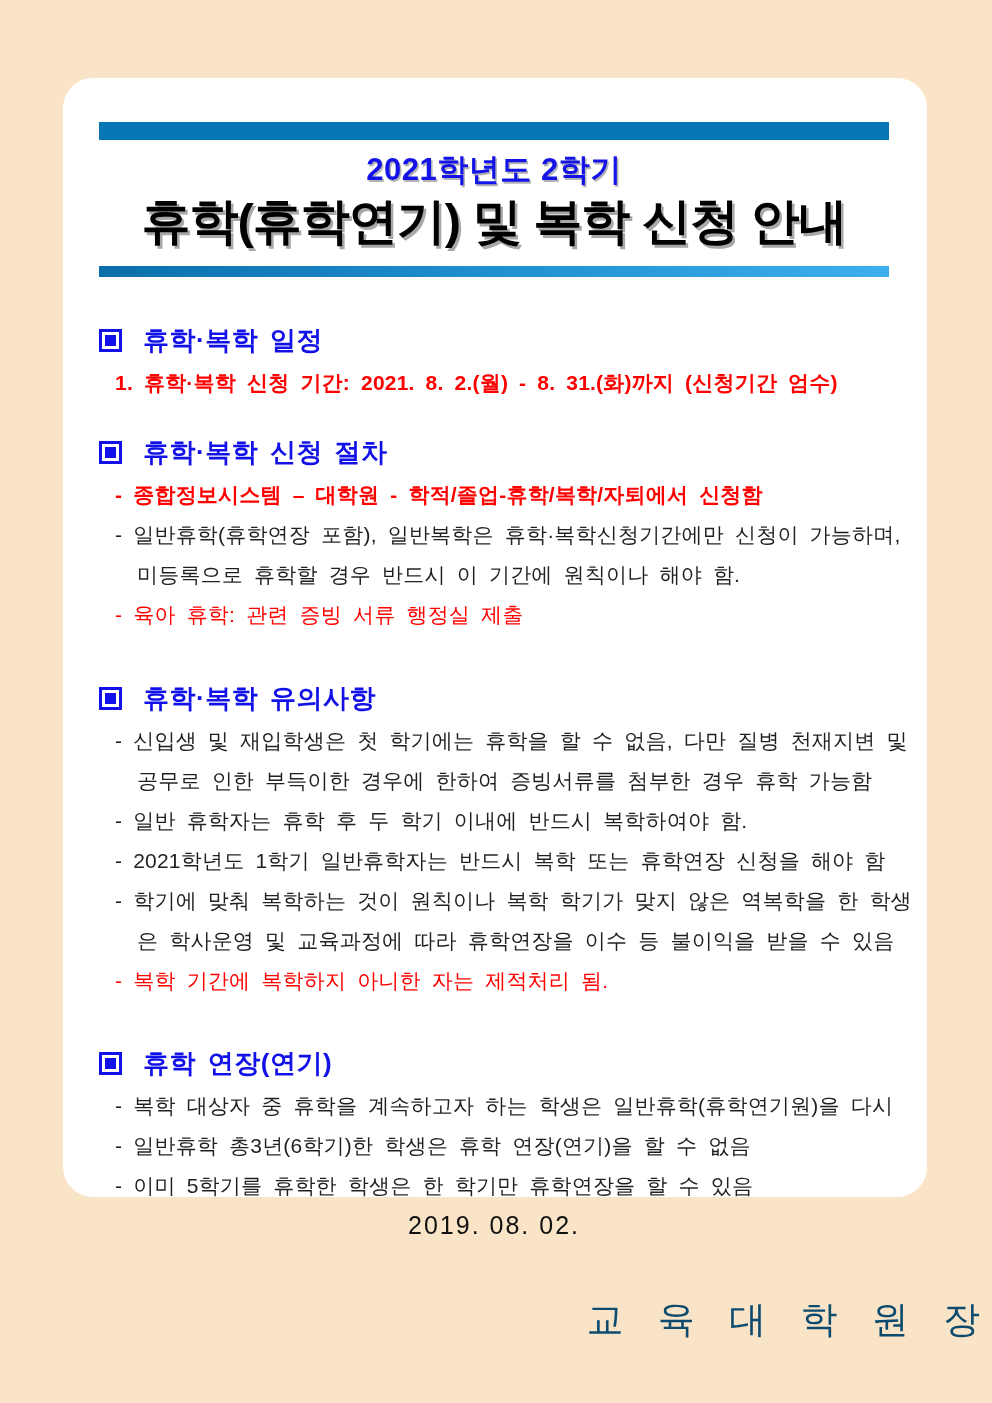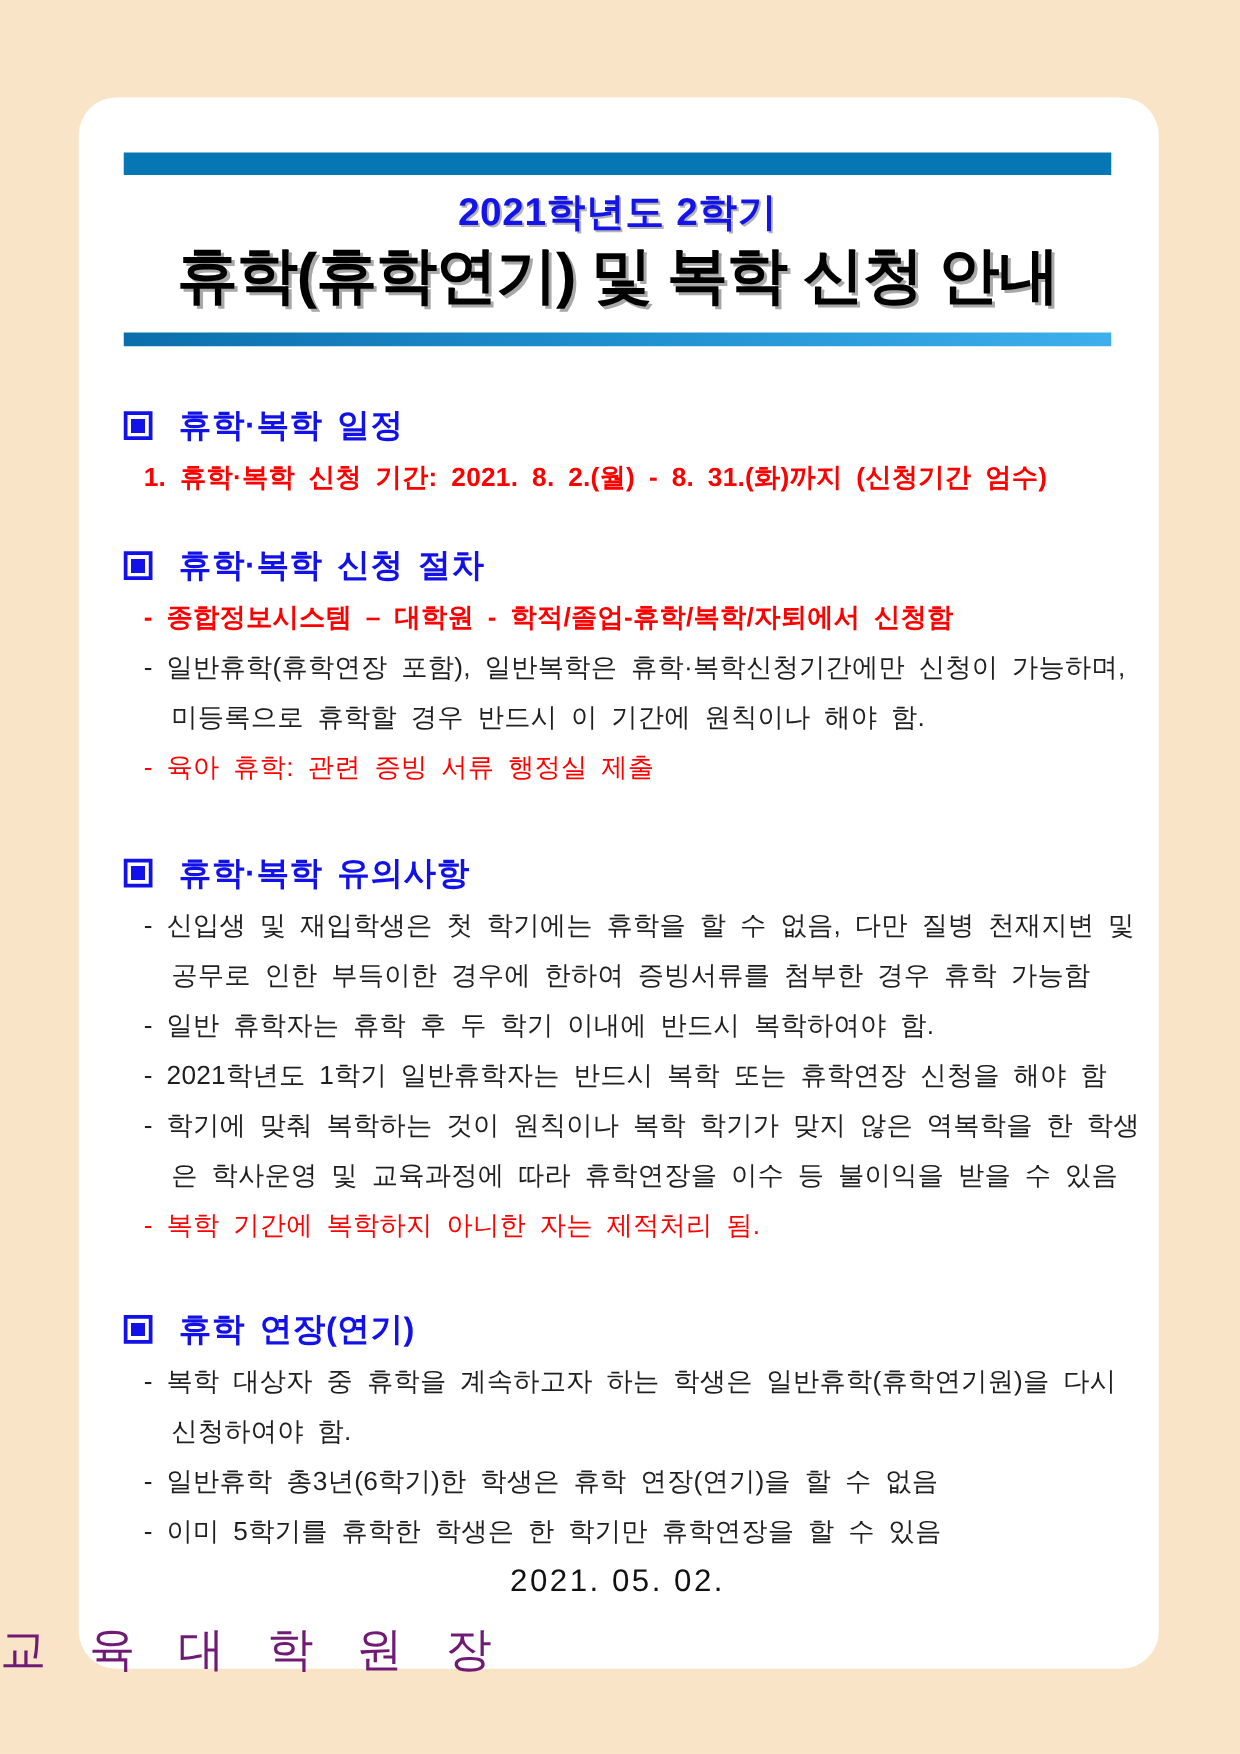--- a/index.html
+++ b/index.html
@@ -12,21 +12,21 @@
     height: 1403px;
     background: #FAE4C8;
     overflow: hidden;
   }
 
   .card {
     position: absolute;
     left: 63px;
     top: 78px;
     width: 864px;
-    height: 1257px;
+    height: 1119px;
     background: #FFFFFF;
     border-radius: 30px;
     padding: 0 38px 0 36px;
   }
 
   .top-bar {
     margin-top: 44px;
     height: 18px;
     background: #0676B4;
   }
@@ -114,24 +114,24 @@
     color: #111111;
     letter-spacing: 2px;
     line-height: 30px;
   }
 
   .signature {
     position: absolute;
     left: 0;
     top: 1298px;
     width: 100%;
-    text-align: left;
+    text-align: right;
     font-size: 37px;
     font-weight: 500;
-    color: #701a75;
+    color: #0c4a6e;
     letter-spacing: 12px;
     line-height: 44px;
     z-index: 2;
   }
 </style>
 </head>
 <body>
 
 <div class="page">
   <div class="card">
@@ -176,22 +176,21 @@
       <div class="line cont">은 학사운영 및 교육과정에 따라 휴학연장을 이수 등 불이익을 받을 수 있음</div>
       <div class="line red">- 복학 기간에 복학하지 아니한 자는 제적처리 됨.</div>
     </section>
 
     <section class="sec">
       <div class="sec-header">
         <span class="bullet"></span>
         <span class="sec-title">휴학 연장(연기)</span>
       </div>
       <div class="line">- 복학 대상자 중 휴학을 계속하고자 하는 학생은 일반휴학(휴학연기원)을 다시</div>
-      <div class="line cont">신청하여야 함.</div>
       <div class="line">- 일반휴학 총3년(6학기)한 학생은 휴학 연장(연기)을 할 수 없음</div>
       <div class="line">- 이미 5학기를 휴학한 학생은 한 학기만 휴학연장을 할 수 있음</div>
     </section>
 
-    <div class="date">2021. 05. 02.</div>
+    <div class="date">2019. 08. 02.</div>
   </div>
 
   <div class="signature">교 육 대 학 원 장</div>
 </div>
 
 </body></html>

